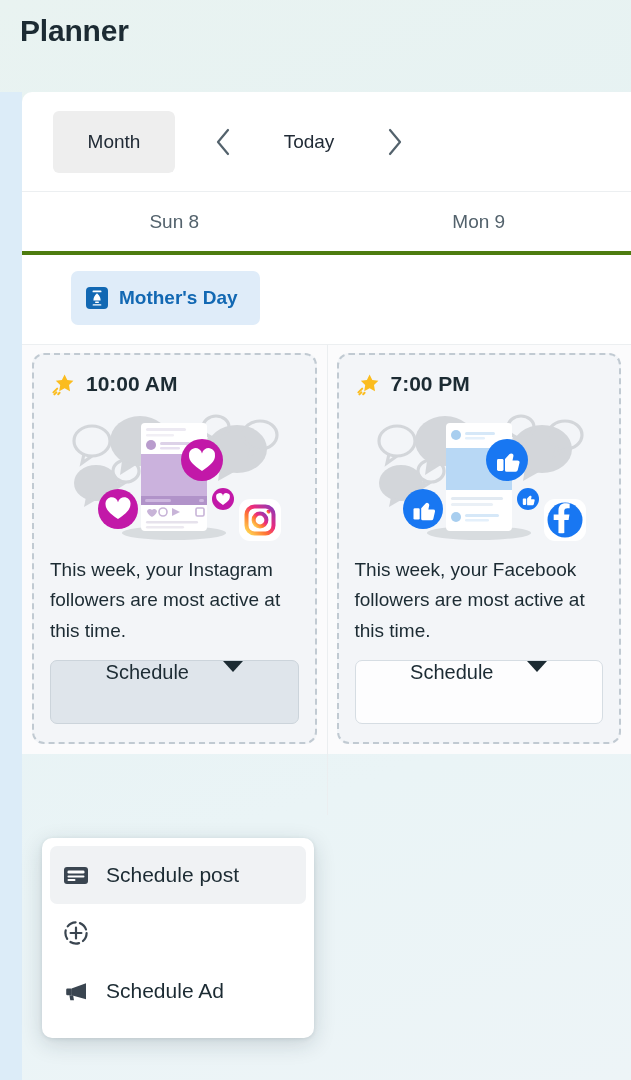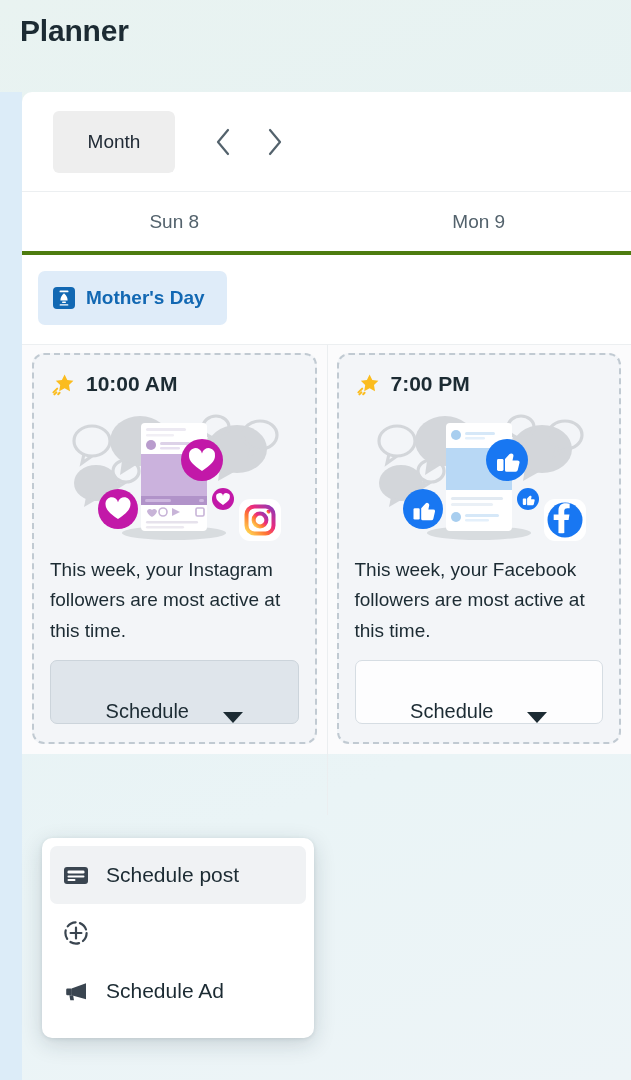--- a/index.html
+++ b/index.html
@@ -141,20 +141,21 @@
 
   .holiday-chip {
     display: flex;
     align-items: center;
     gap: 10px;
     background: #dfecf9;
     border-radius: 7px;
     height: 54px;
     padding: 0 22px 0 14px;
     cursor: pointer;
+    margin-left: 33px;
   }
   .holiday-icon {
     width: 24px; height: 24px;
     flex: 0 0 24px;
   }
   .holiday-label {
     font-size: 19px;
     font-weight: bold;
     color: #1268b3;
     white-space: nowrap;
@@ -220,21 +221,21 @@
     width: 100%;
     height: 64px;
     border: 1px solid #d6dde3;
     border-radius: 7px;
     background: #fdfdfe;
     font-family: inherit;
     font-size: 20px;
     color: #1c2b33;
     cursor: pointer;
     display: flex;
-    align-items: flex-end;
+    align-items: flex-start;
     justify-content: center;
     gap: 34px;
   }
   .schedule-btn.pressed {
     background: #dfe5eb;
     border-color: #ccd4db;
   }
   .caret { width: 0; height: 0;
     border-left: 10px solid transparent;
     border-right: 10px solid transparent;
@@ -290,20 +291,21 @@
     </div>
 
     <button class="nav-arrow arrow-prev">
       <span>
         <svg width="22" height="30" viewBox="0 0 22 30" fill="none">
           <path d="M16 3 L6 15 L16 27" stroke="#53626c" stroke-width="2.2" stroke-linecap="round" stroke-linejoin="round"></path>
         </svg>
       </span>
     </button>
 
+    <button class="today-btn">Today</button>
 
     <button class="nav-arrow">
       <span>
         <svg width="22" height="30" viewBox="0 0 22 30" fill="none">
           <path d="M6 3 L16 15 L6 27" stroke="#53626c" stroke-width="2.2" stroke-linecap="round" stroke-linejoin="round"></path>
         </svg>
       </span>
     </button>
   </div>
 

